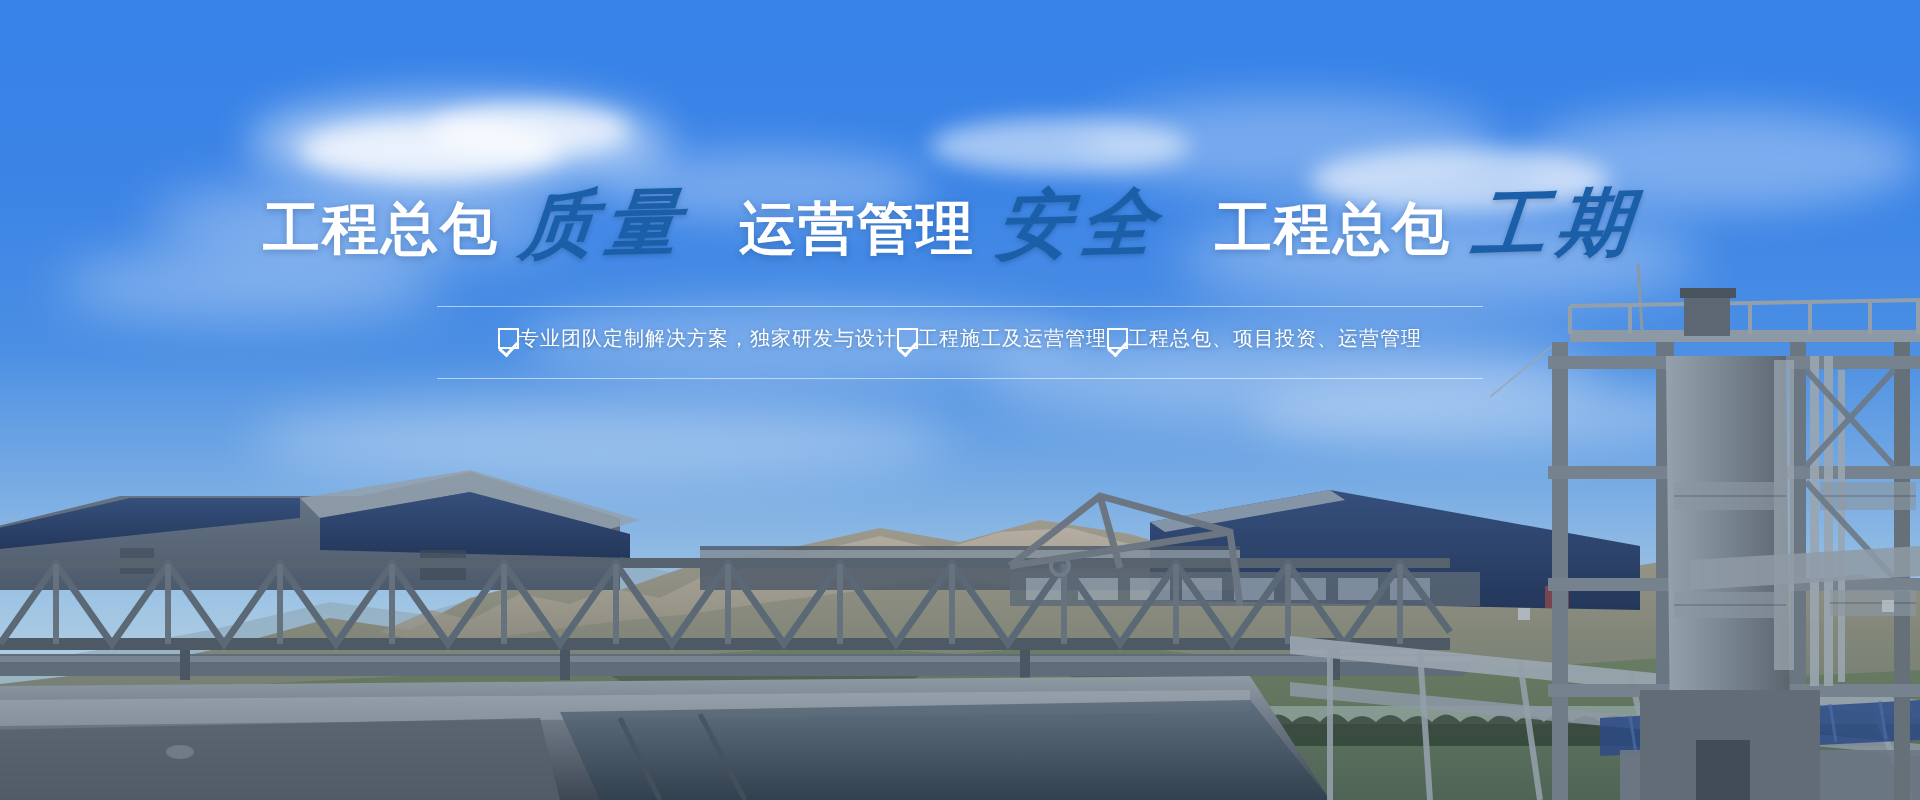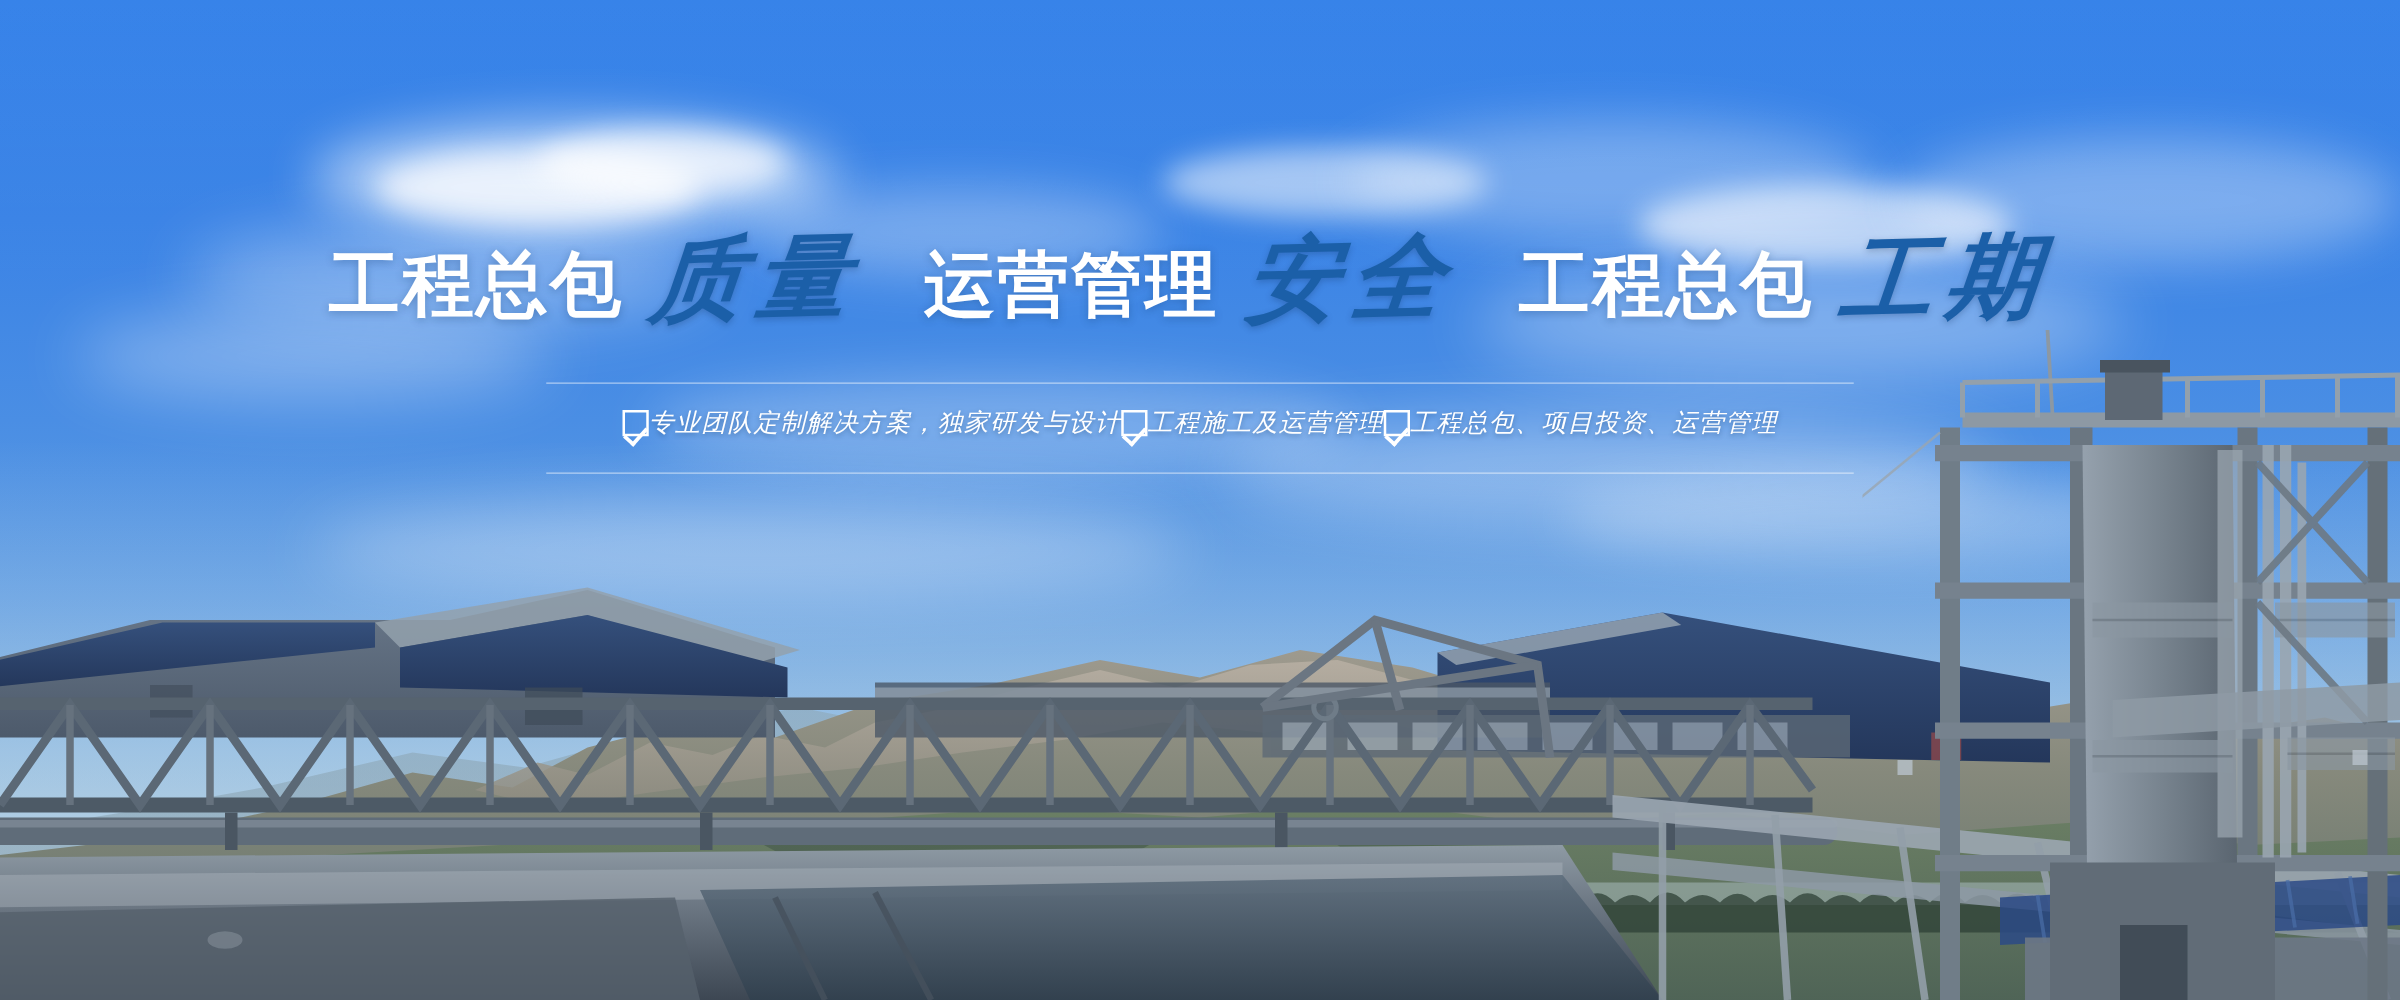--- a/index.html
+++ b/index.html
@@ -36,21 +36,21 @@
     font-size:74px;font-weight:700;font-style:italic;color:#1b5fa8;letter-spacing:10px;
     padding:0 16px 0 22px;transform:skewX(-7deg) rotate(-1.5deg);
     text-shadow:0 2px 5px rgba(10,40,85,.25);}
   .hl-gap{display:inline-block;width:34px;}
 
   .rule{width:1046px;height:1px;background:rgba(255,255,255,.55);margin:46px auto 0;}
   .rule.bottom{margin:26px auto 0;}
 
   .bullets{display:flex;justify-content:center;align-items:center;gap:0;margin-top:18px;}
   .bullet{display:flex;align-items:center;color:#ffffff;font-size:20px;letter-spacing:1px;
-    text-shadow:0 1px 4px rgba(18,54,100,.40);white-space:nowrap;font-style:italic;}
+    text-shadow:0 1px 4px rgba(18,54,100,.40);white-space:nowrap;}
   .bullet + .bullet{}
   .chk{position:relative;width:21px;height:21px;border:2px solid #ffffff;flex:0 0 auto;}
   .chk:after{content:"";position:absolute;left:3px;top:8px;width:8px;height:15px;
     border-right:3px solid #ffffff;border-bottom:3px solid #ffffff;
     transform:rotate(42deg);transform-origin:center;}
 
   .scan{position:absolute;inset:0;pointer-events:none;
     background:linear-gradient(180deg,rgba(255,255,255,.04),rgba(255,255,255,0) 30%);}
 </style>
 </head>

